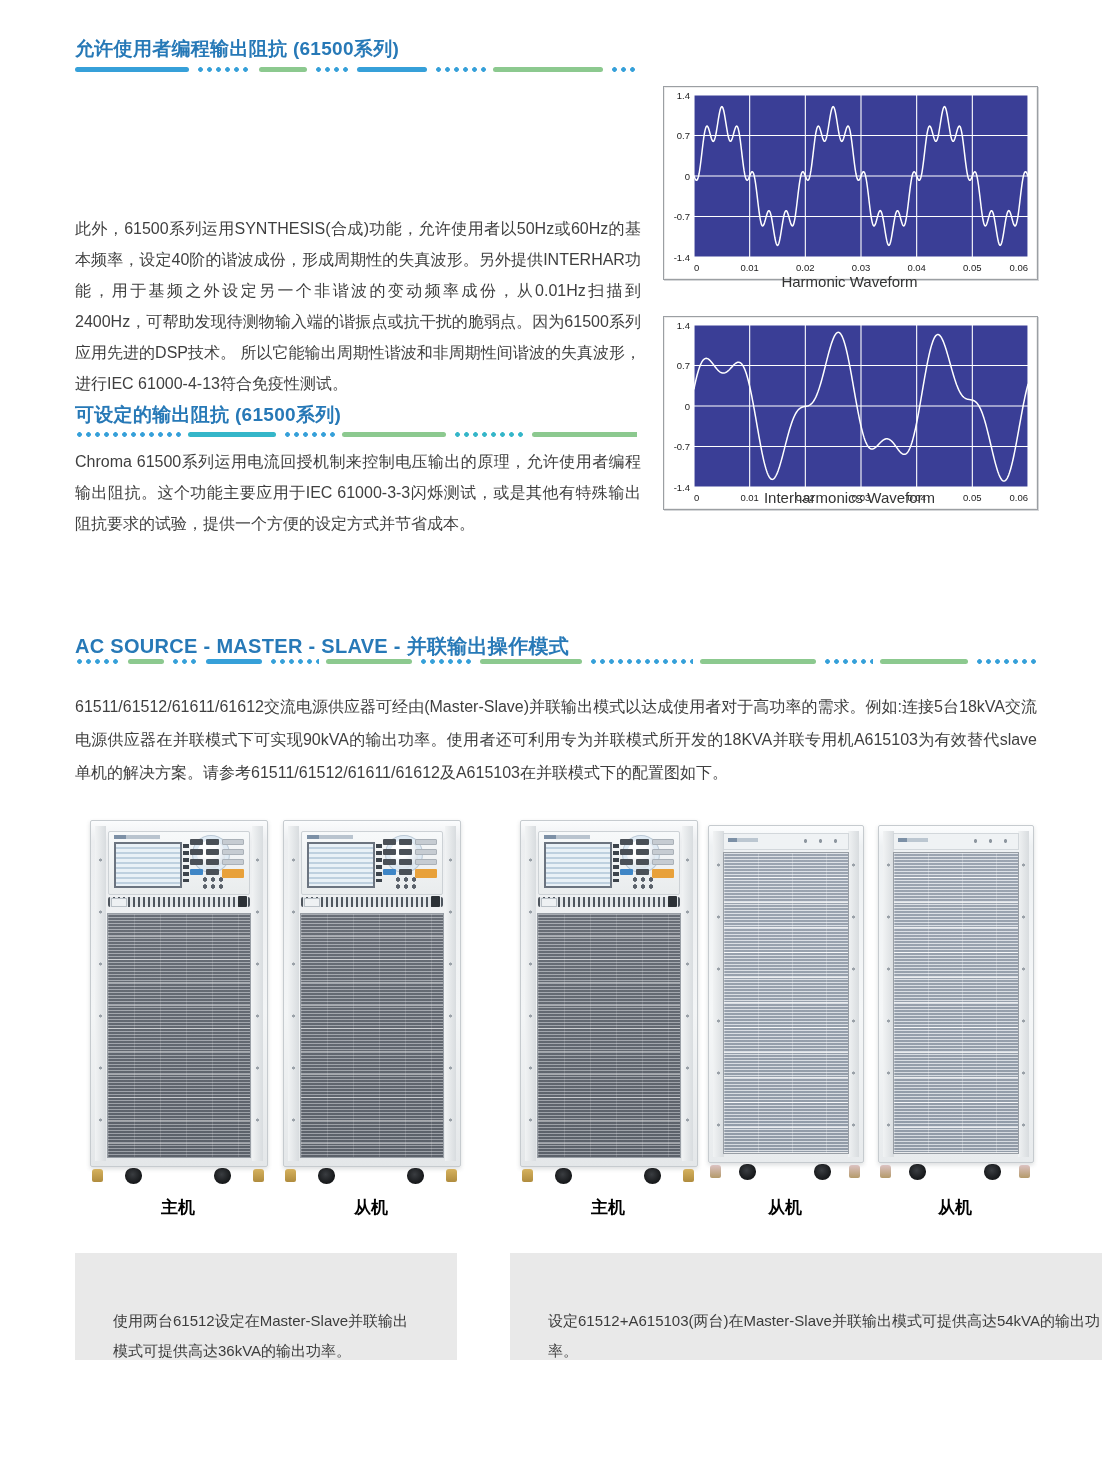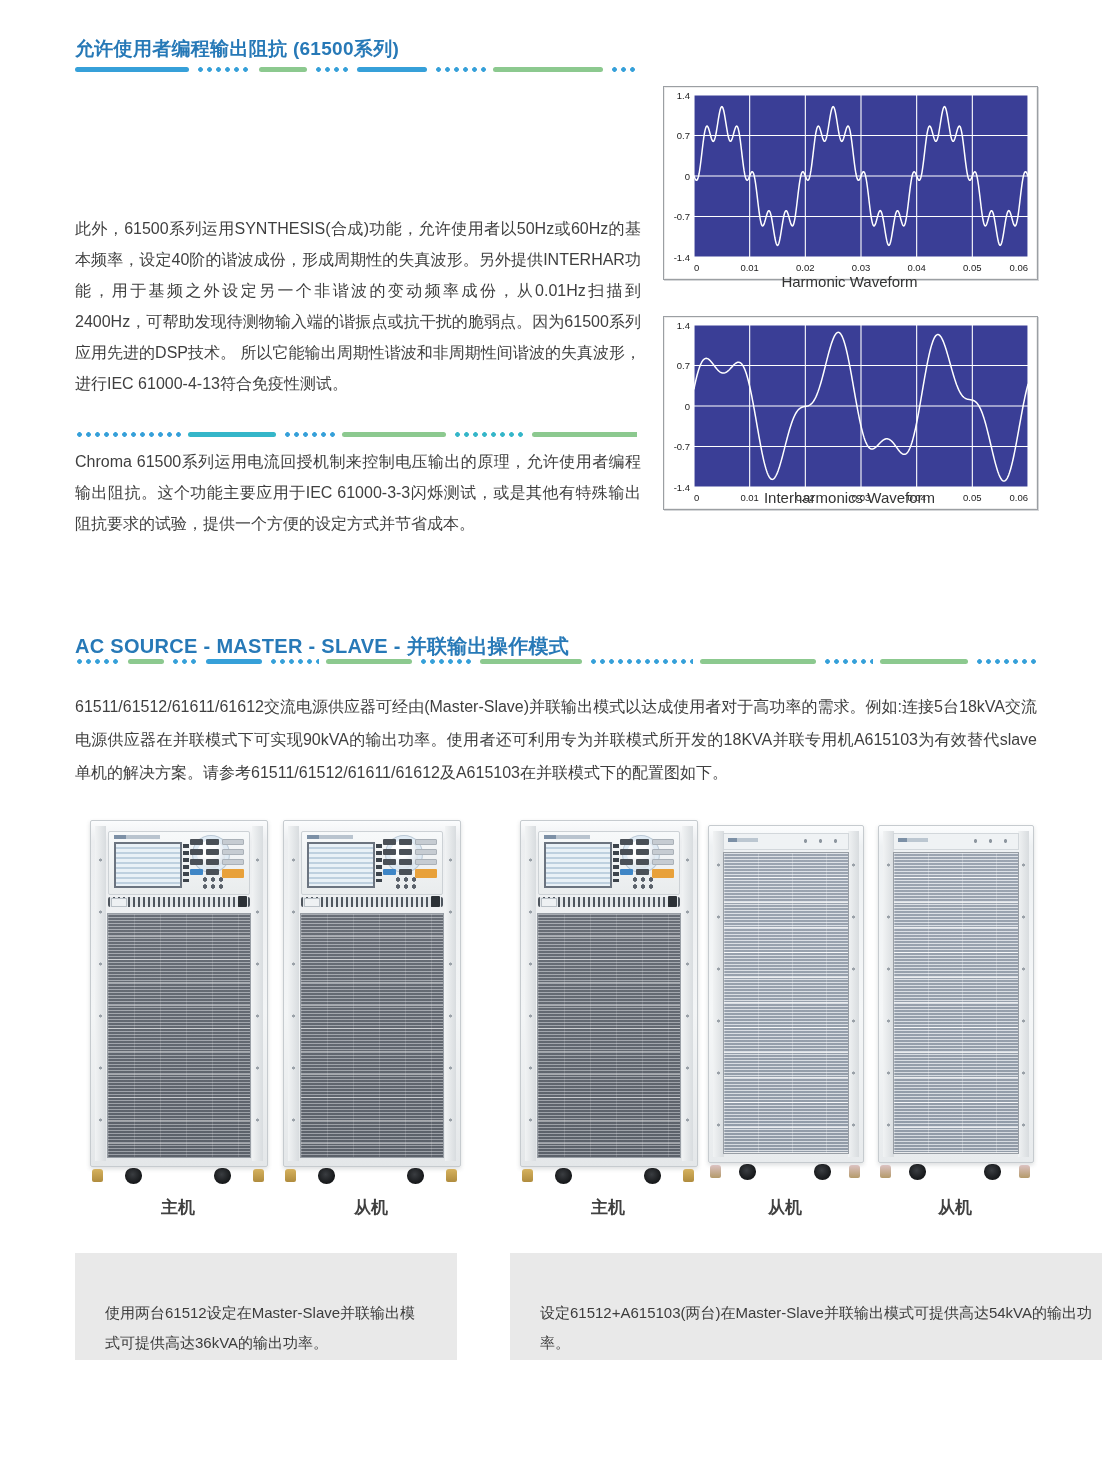--- a/index.html
+++ b/index.html
@@ -88,25 +88,25 @@
   .slave .feet{top:336px;height:24px;}
   .feet span{position:absolute;}
   .wheel{width:17px;height:16px;top:3px;background:radial-gradient(circle at 45% 40%,#3a3d41,#151719 70%);border-radius:45% 45% 50% 50%;}
   .wheel.wl{left:20%;} .wheel.wr{right:20%;}
   .foot{width:11px;height:13px;top:4px;background:linear-gradient(180deg,#d6b25e,#b08c3e);border-radius:3px 3px 2px 2px;}
   .foot.fl{left:1%;} .foot.fr{right:1%;}
   .slave .foot{background:linear-gradient(180deg,#dcc2c2,#b49a6a);}
 
   
   .unit-labels{position:absolute;top:1196px;left:0;width:1102px;height:26px;}
-  .unit-label{position:absolute;text-align:center;font-size:17px;font-weight:600;color:#404040;}
+  .unit-label{position:absolute;text-align:center;font-size:17px;font-weight:600;color:#000000;}
 
   
   .capbox{position:absolute;top:1253px;height:107px;background:#e9e9e9;}
-  .capbox p{margin:4px;padding:41px 24px 0 26px;font-size:15px;line-height:30px;color:#3c3c3c;}
+  .capbox p{margin:12px;padding:41px 24px 0 26px;font-size:15px;line-height:30px;color:#3c3c3c;}
   .capbox1{left:75px;width:382px;}
   .capbox2{left:510px;width:639px;}
 </style>
 </head>
 <body>
 
 <div class="page">
 
   <h2 class="sec-title" style="left:75px;top:36px;">允许使用者编程输出阻抗 (61500系列)</h2>
   <div class="dv" style="left:75px;top:66px;width:562px;">
@@ -114,20 +114,21 @@
       <i class="db" style="width:56px"></i>
       <i class="g" style="width:48px"></i>
     <i class="db" style="width:36px"></i>
       <i class="b" style="width:70px"></i>
       <i class="db" style="width:52px"></i>
     <i class="g" style="width:110px"></i>
       <i class="db" style="width:48px"></i>
   </div>
   <p class="para" style="left:75px;top:213px;width:566px;">此外，61500系列运用SYNTHESIS(合成)功能，允许使用者以50Hz或60Hz的基本频率，设定40阶的谐波成份，形成周期性的失真波形。另外提供INTERHAR功能，用于基频之外设定另一个非谐波的变动频率成份，从0.01Hz扫描到2400Hz，可帮助发现待测物输入端的谐振点或抗干扰的脆弱点。因为61500系列应用先进的DSP技术。 所以它能输出周期性谐波和非周期性间谐波的失真波形，进行IEC 61000-4-13符合免疫性测试。</p>
 
+  <h2 class="sec-title" style="left:75px;top:402px;">可设定的输出阻抗 (61500系列)</h2>
   <div class="dv" style="left:75px;top:431px;width:562px;">
     <i class="db" style="width:106px"></i>
       <i class="t" style="width:88px"></i>
       <i class="db" style="width:52px"></i>
     <i class="g" style="width:104px"></i>
       <i class="dt" style="width:72px"></i>
       <i class="g" style="width:118px"></i>
   </div>
   <p class="para" style="left:75px;top:446px;width:566px;">Chroma 61500系列运用电流回授机制来控制电压输出的原理，允许使用者编程输出阻抗。这个功能主要应用于IEC 61000-3-3闪烁测试，或是其他有特殊输出阻抗要求的试验，提供一个方便的设定方式并节省成本。</p>
 

